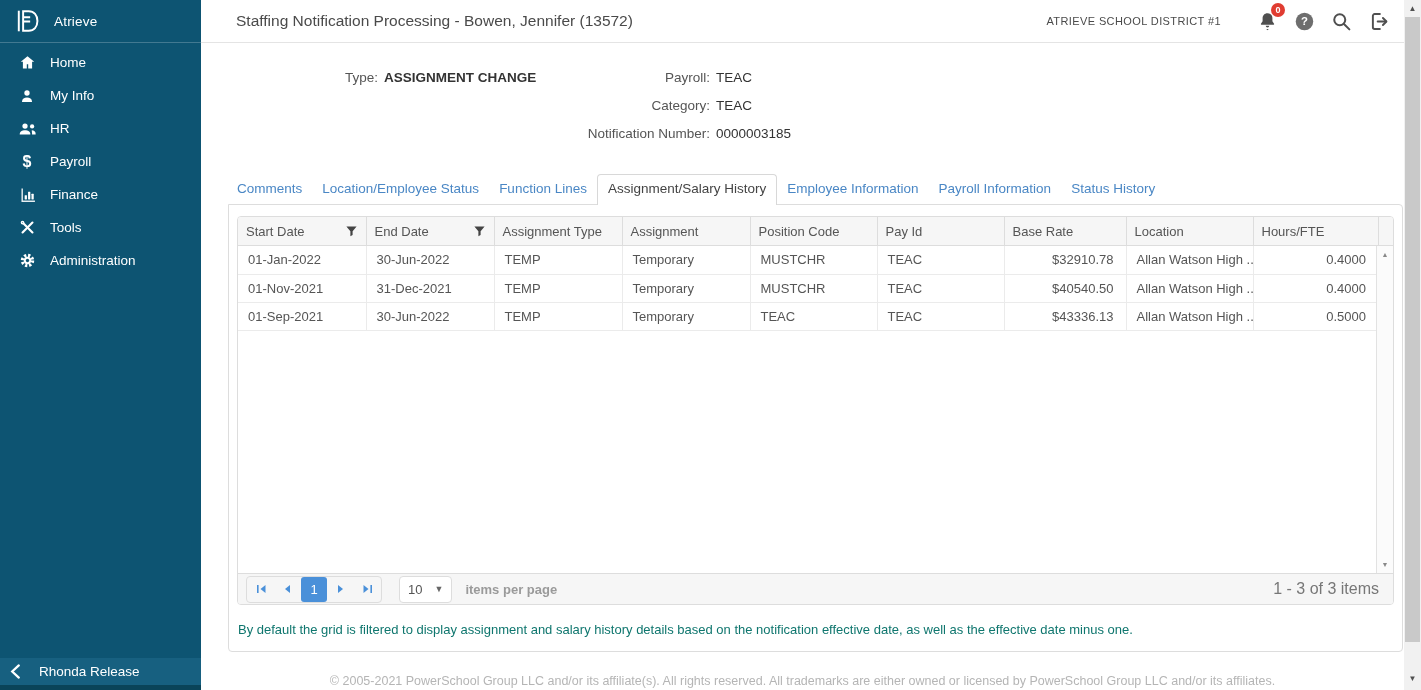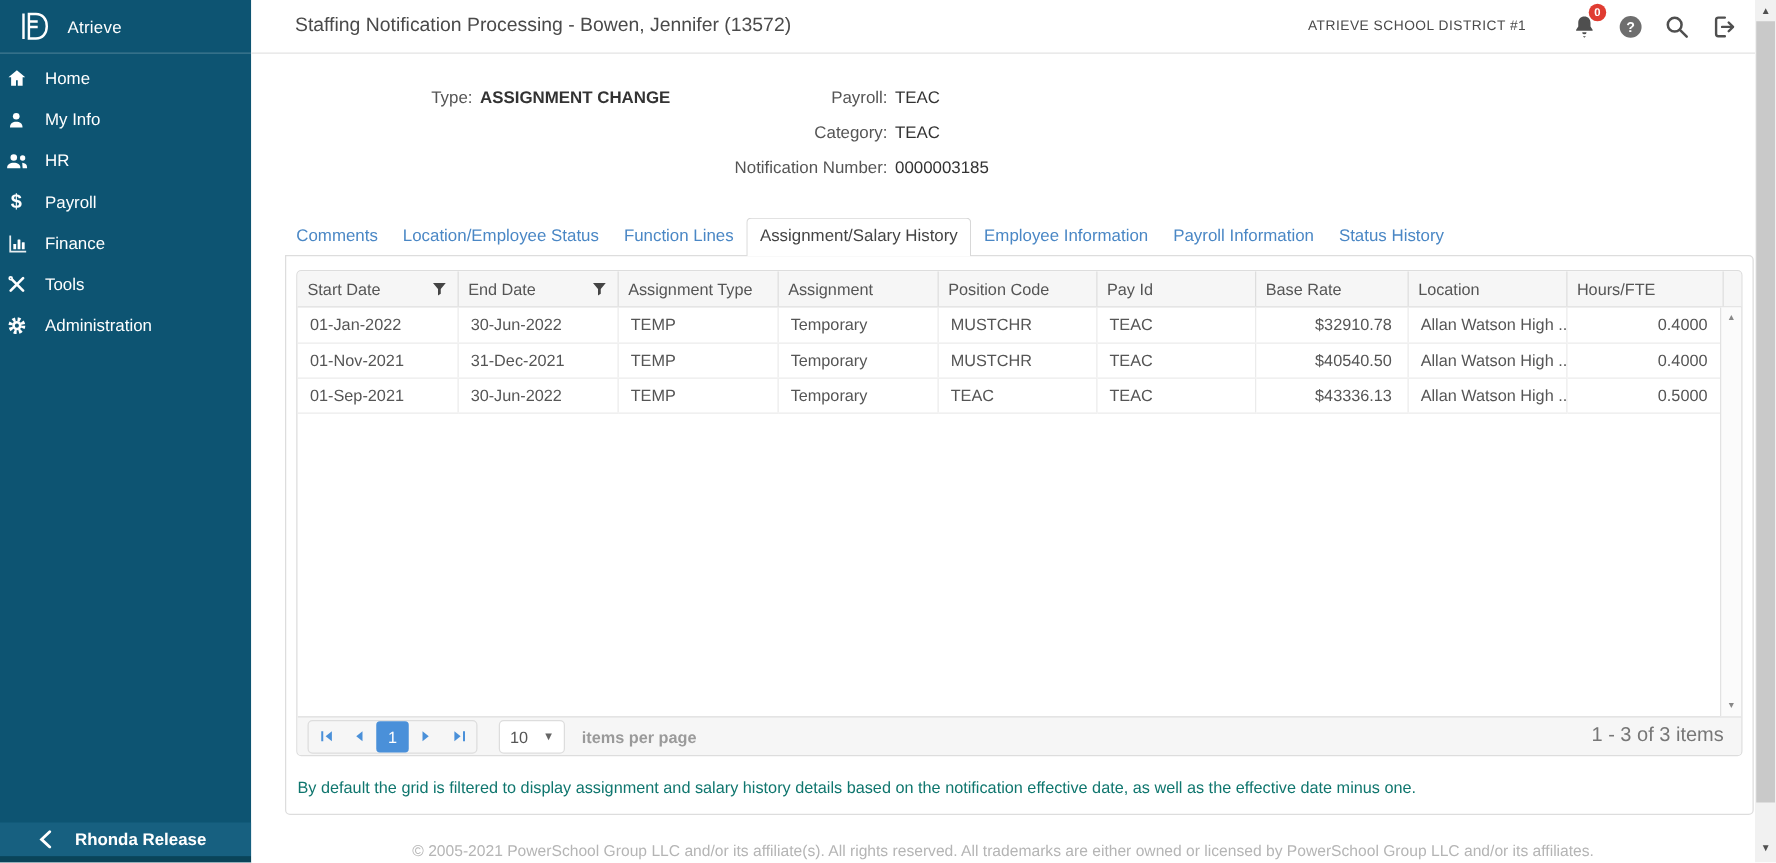--- a/index.html
+++ b/index.html
@@ -5,25 +5,25 @@
   * { box-sizing: border-box; margin: 0; padding: 0; }
   html,body { width:1421px; height:690px; overflow:hidden; }
   body { font-family:"Liberation Sans", sans-serif; display:flex; background:#fff; }
 
   
   .sidebar { width:201px; flex-shrink:0; background:#0d5472; color:#fff; display:flex; flex-direction:column; }
   .logo-row { height:43px; display:flex; align-items:center; padding-left:15px; border-bottom:1px solid rgba(255,255,255,.22); }
   .logo-row svg { margin-right:13px; }
   .brand { font-size:13.5px; letter-spacing:.2px; }
   .nav { padding-top:3px; }
-  .nav-item { height:33px; display:flex; align-items:center; padding-left:1px; cursor:pointer; font-size:13.5px; }
+  .nav-item { height:33px; display:flex; align-items:center; padding-left:15px; cursor:pointer; font-size:13.5px; }
   .nav-icon { width:24px; margin-right:11px; display:flex; justify-content:center; align-items:center; }
   .dollar-glyph { font-size:16px; font-weight:bold; color:#fff; }
   .sidebar-spacer { flex:1; }
-  .release-bar { height:27px; background:#176080; display:flex; align-items:center; padding-left:30px; font-size:13.5px; cursor:pointer;font-weight:bold; }
+  .release-bar { height:27px; background:#176080; display:flex; align-items:center; padding-left:9px; font-size:13.5px; cursor:pointer; }
   .release-bar svg { margin-right:17px; }
   .sidebar-strip { height:5px; background:#0a4459; }
 
   
   .main { flex:1; min-width:0; display:flex; flex-direction:column; background:#fff; }
   .topbar { height:43px; flex-shrink:0; border-bottom:1px solid #e4e4e4; display:flex; align-items:center; padding:0 14px 0 35px; }
   .topbar-title { flex:1; font-size:15.5px; color:#4a4a4a; }
   .topbar-right { display:flex; align-items:center; }
   .district { font-size:11px; color:#4a4a4a; letter-spacing:.4px; margin-right:20px; }
   .icon-btn { position:relative; margin-left:16px; cursor:pointer; display:flex; align-items:center; }

